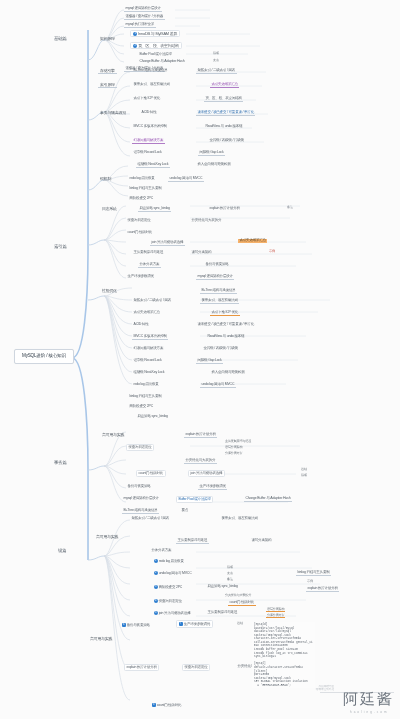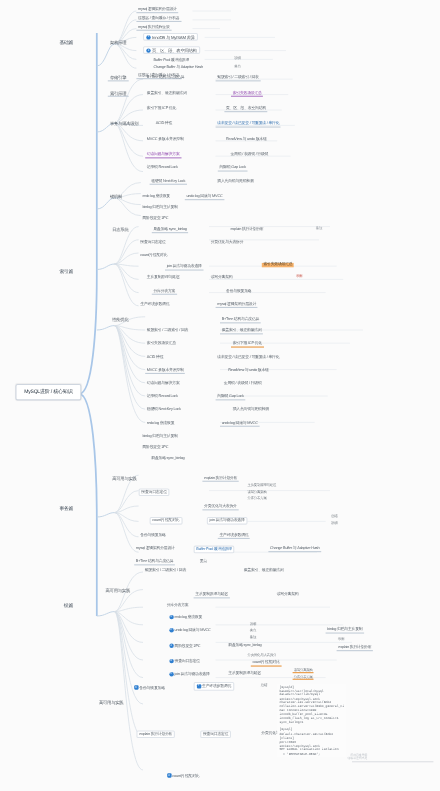--- a/index.html
+++ b/index.html
@@ -450,14 +450,18 @@
 port=3306
 socket=/tmp/mysql.sock
 SET GLOBAL transaction_isolation
   = 'REPEATABLE-READ';</div>
 
   <div class="hr-thin"></div>
   <div class="wm-top">
     <div>原创思维导图</div>
     <div>转载请注明出处</div>
   </div>
+  <div class="wm">
+    <div class="cn">阿廷酱</div>
+    <div class="en">h a o l i n g . c o m</div>
+  </div>
 
 </div>
 
 </body></html>

